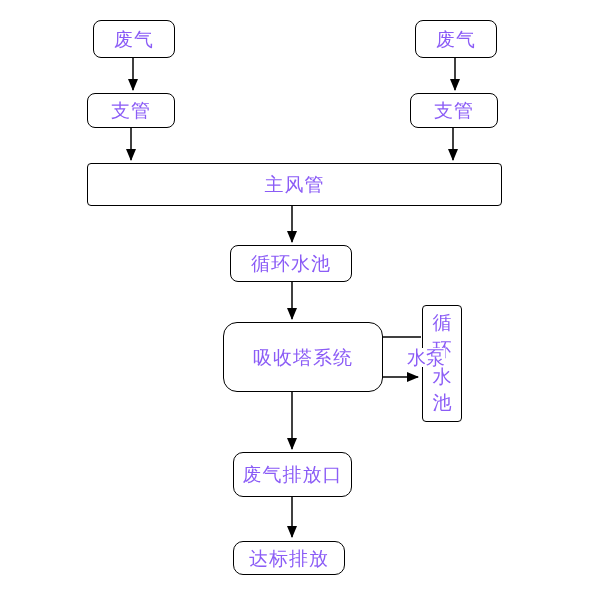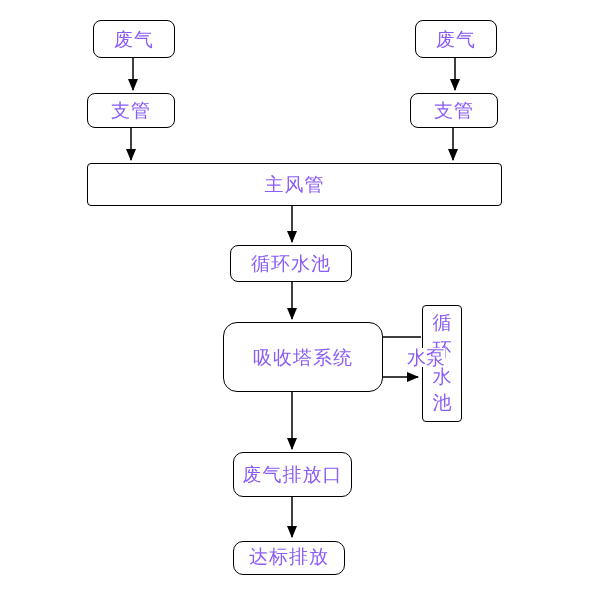--- a/index.html
+++ b/index.html
@@ -107,19 +107,19 @@
   </div>
 
   <div class="node vertical" style="left:422px; top:305px; width:40px; height:117px; border-radius:4px;">
     <span class="lbl">循环水池</span>
   </div>
 
   <div class="node" style="left:233px; top:452px; width:119px; height:45px; border-radius:10px;">
     <span class="lbl">废气排放口</span>
   </div>
 
-  <div class="node" style="left:233px; top:541px; width:112px; height:34px; border-radius:10px;font-family:Liberation Mono, monospace;">
+  <div class="node" style="left:233px; top:541px; width:112px; height:34px; border-radius:10px;">
     <span class="lbl">达标排放</span>
   </div>
 
   <div class="edge-label" style="left:375px; top:348px;margin-left:32px;">水泵</div>
 
 </div>
 
 </body></html>

